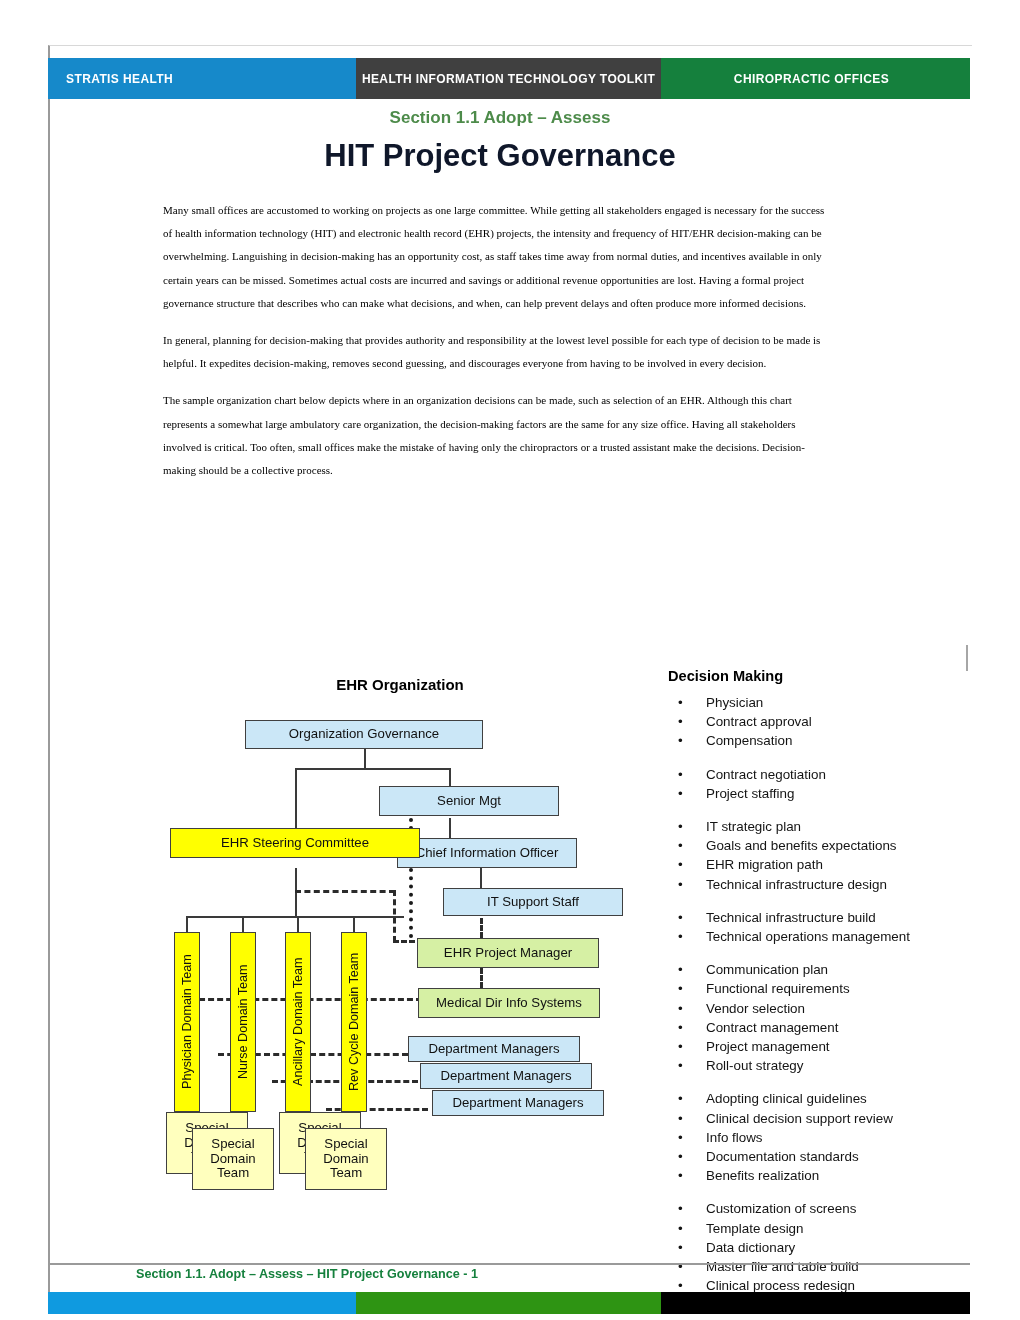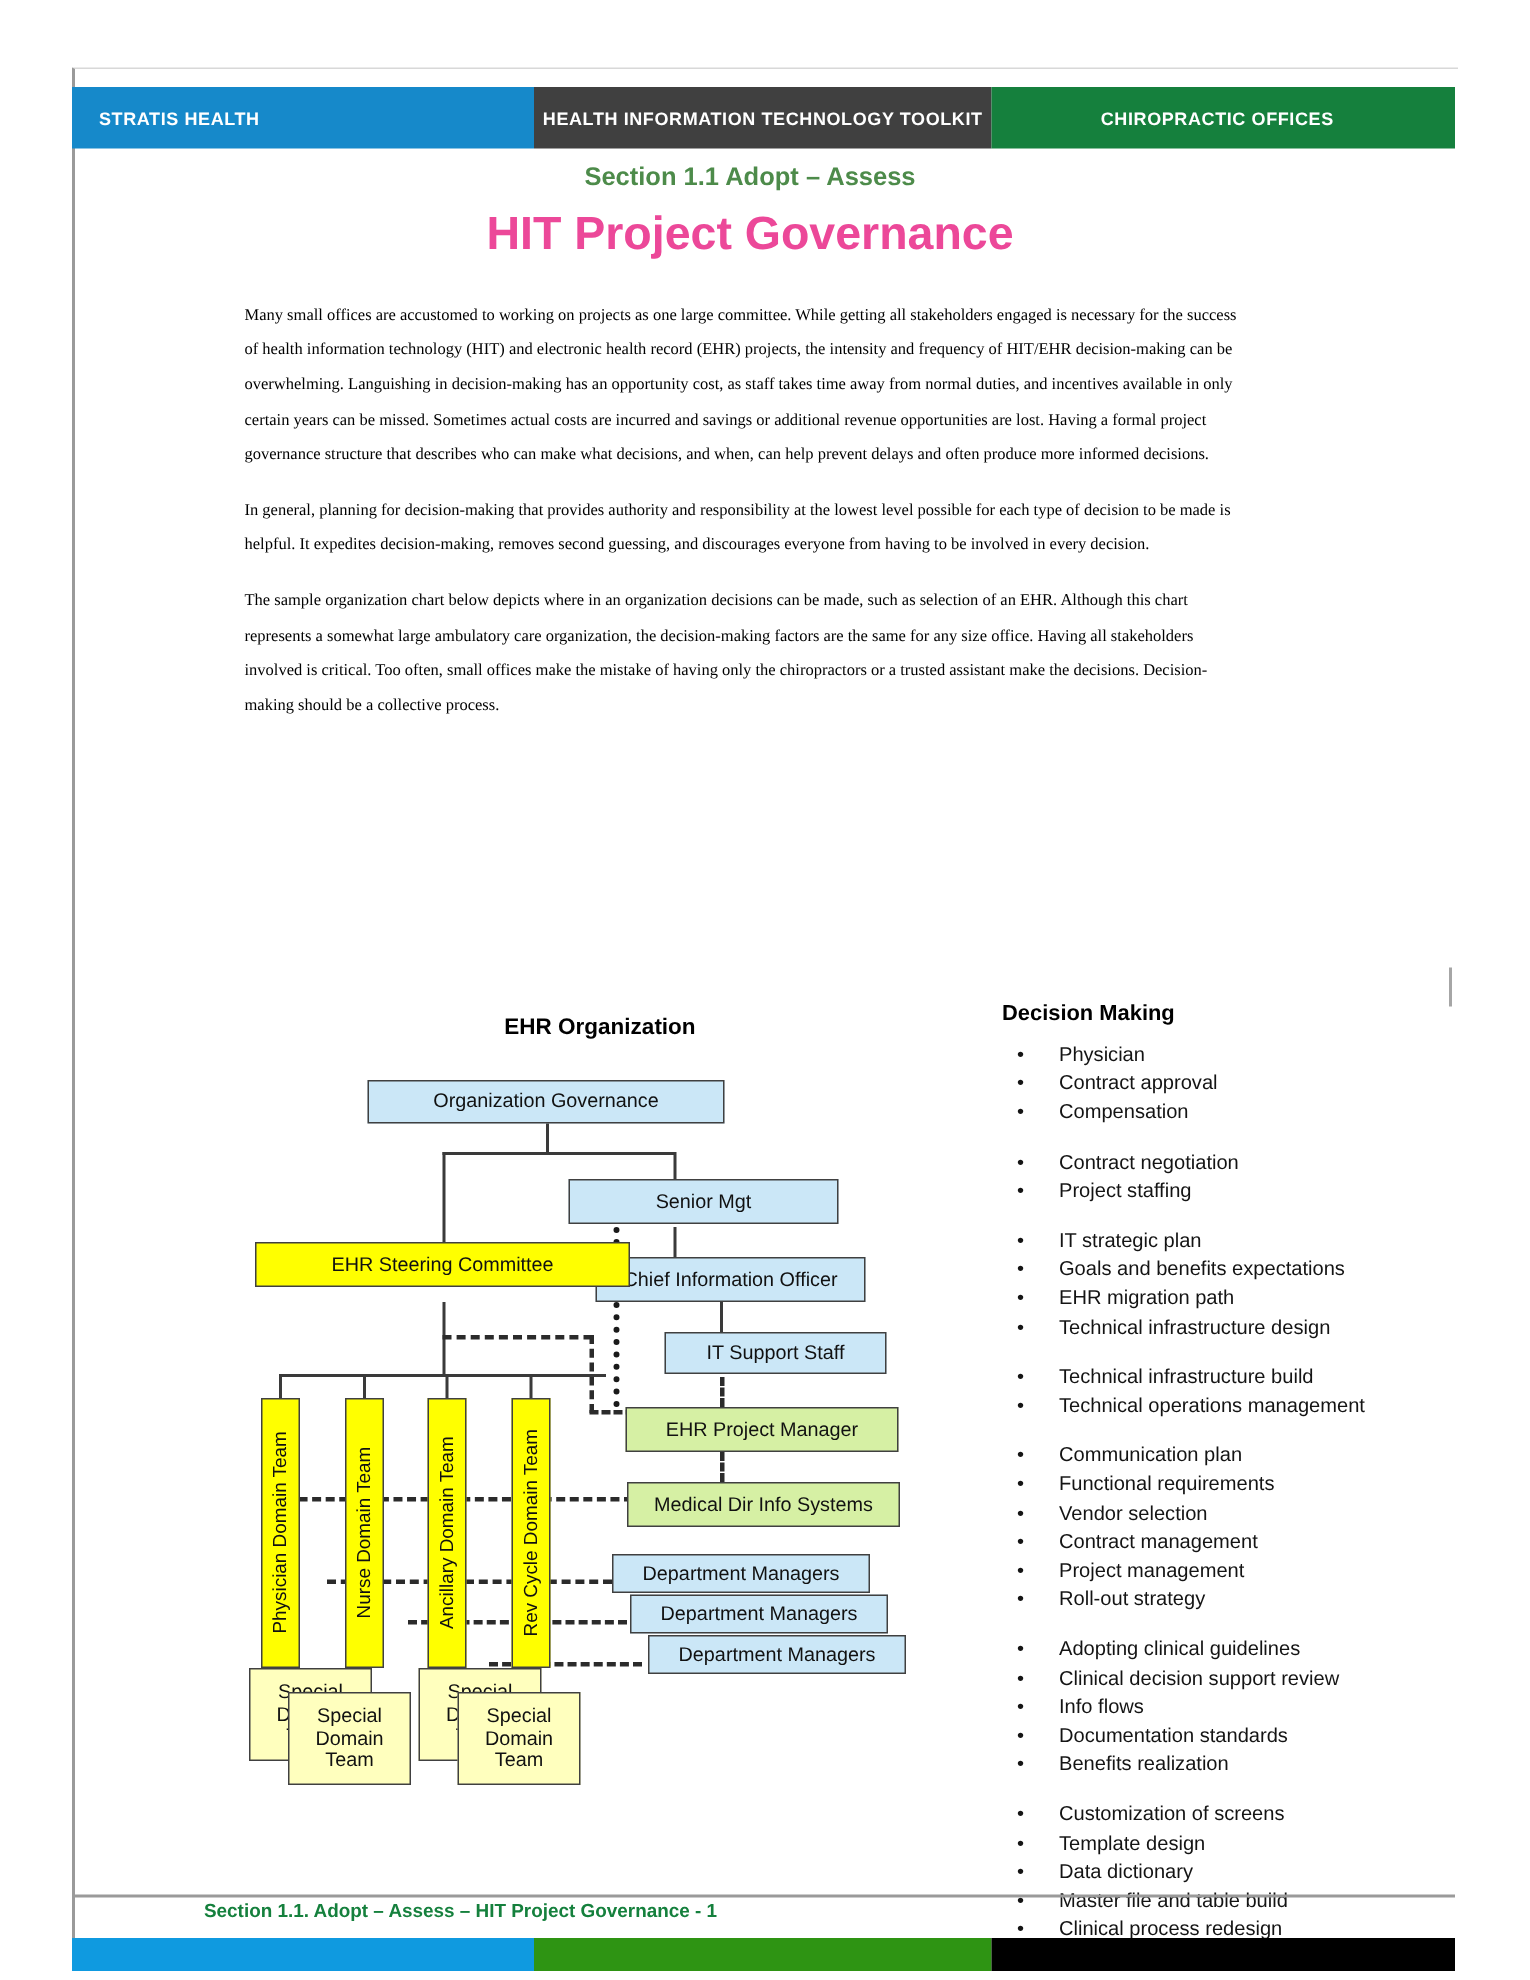--- a/index.html
+++ b/index.html
@@ -66,21 +66,21 @@
   }
   #page-title {
     position: absolute;
     left: 48px;
     top: 138px;
     width: 904px;
     text-align: center;
     font-family: "Liberation Sans", sans-serif;
     font-weight: bold;
     font-size: 31px;
-    color: #ec4899;
+    color: #0f172a;
   }
 
   
   #body-copy {
     position: absolute;
     left: 163px;
     top: 199px;
     width: 672px;
   }
   #body-copy p {
@@ -264,21 +264,21 @@
   <div class="ln ln-solid-v" style="left:193px; top:248px; height:16px;"></div>
 
   <div class="ln ln-dash-h" style="left:30px; top:330px; width:232px;"></div>
   <div class="ln ln-dash-h" style="left:58px; top:385px; width:190px;"></div>
   <div class="ln ln-dash-h" style="left:112px; top:412px; width:146px;"></div>
   <div class="ln ln-dash-h" style="left:166px; top:440px; width:102px;"></div>
 
   <div class="node n-blue" style="left:85px; top:52px; width:238px; height:29px;">Organization Governance</div>
   <div class="node n-blue" style="left:219px; top:118px; width:180px; height:30px;">Senior Mgt</div>
   <div class="node n-blue" style="left:237px; top:170px; width:180px; height:30px;">Chief Information Officer</div>
-  <div class="node n-blue" style="left:283px; top:220px; width:148px; height:28px;">IT Support Staff</div>
+  <div class="node n-blue" style="left:283px; top:220px; width:180px; height:28px;">IT Support Staff</div>
 
   <div class="node n-green" style="left:258px; top:320px; width:182px; height:30px;">Medical Dir Info Systems</div>
   <div class="node n-green" style="left:257px; top:270px; width:182px; height:30px;">EHR Project Manager</div>
 
   <div class="node n-blue" style="left:248px; top:368px; width:172px; height:26px; z-index:3;">Department Managers</div>
   <div class="node n-blue" style="left:260px; top:395px; width:172px; height:26px; z-index:4;">Department Managers</div>
   <div class="node n-blue" style="left:272px; top:422px; width:172px; height:26px; z-index:5;">Department Managers</div>
 
   <div class="node n-yellow" style="left:10px; top:160px; width:250px; height:30px;">EHR Steering Committee</div>
 

